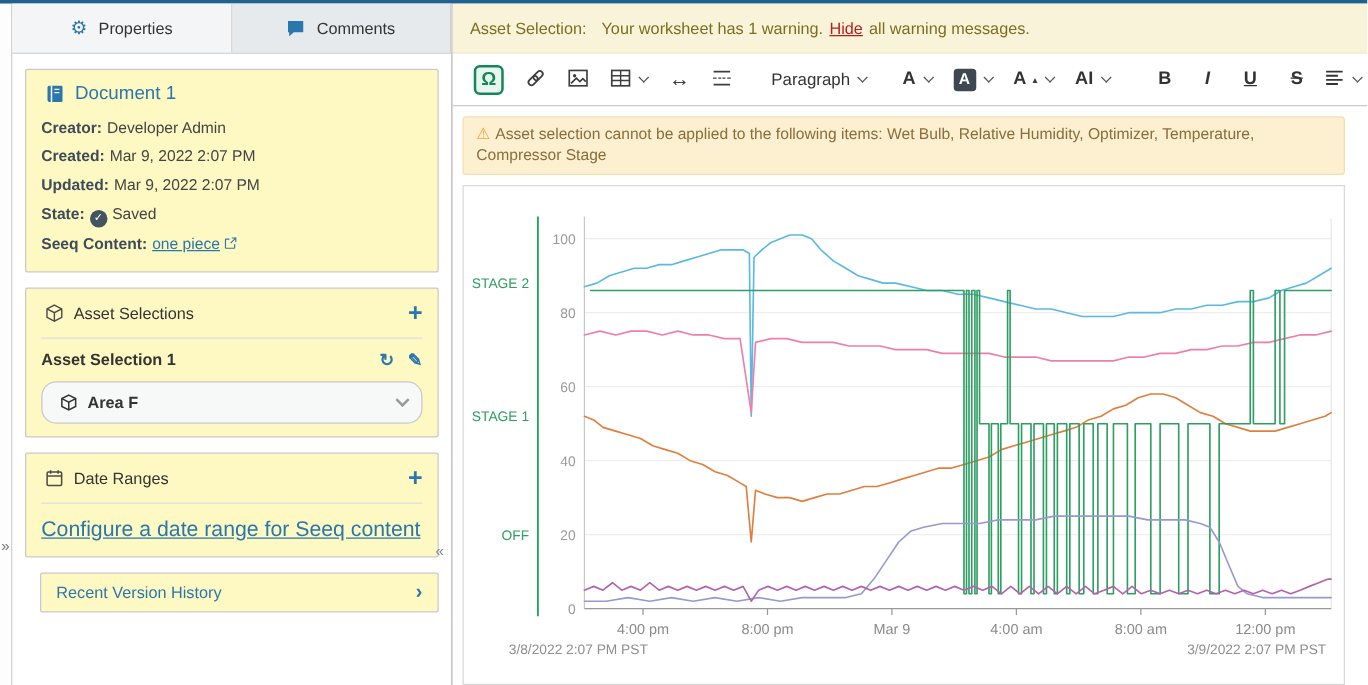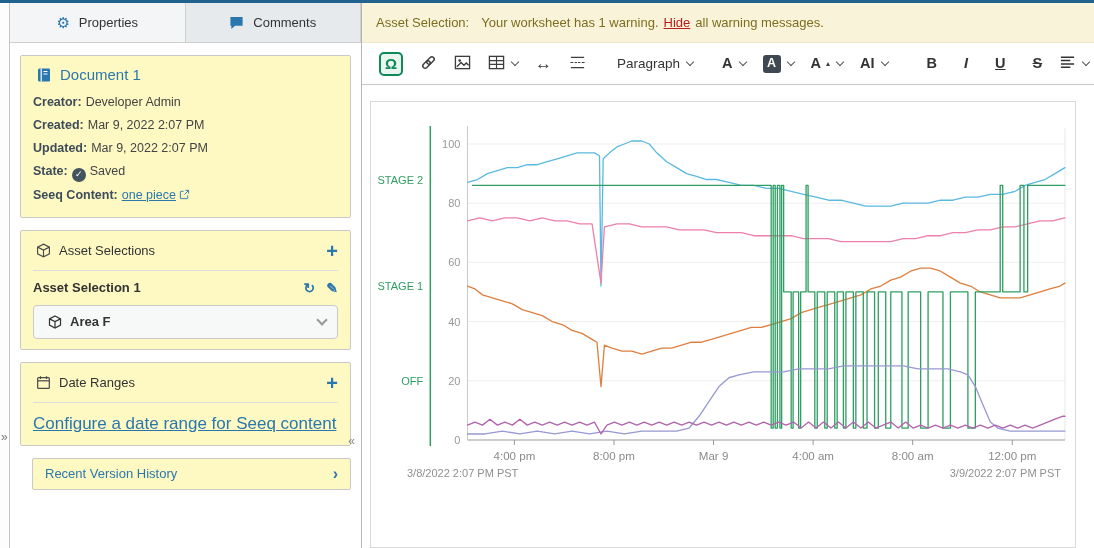--- a/index.html
+++ b/index.html
@@ -29,21 +29,21 @@
     font-size:9px; align-items:center; justify-content:center; margin-right:4px; vertical-align:-2px; }
   .link { color:#2a77ad; text-decoration:underline; cursor:pointer; }
   .italic { font-style:italic; }
   .ext-ic { margin-left:3px; vertical-align:-1px; display:inline-flex; }
   .card-header { display:flex; align-items:center; gap:8px; font-size:13px; color:#333;
     padding-bottom:9px; border-bottom:1px solid #ddd; margin-bottom:9px; }
   .plus { margin-left:auto; color:#2a77ad; font-size:20px; font-weight:bold; line-height:1; cursor:pointer; }
   .sel-row { display:flex; align-items:center; font-size:13px; font-weight:bold; color:#333; margin-bottom:9px; }
   .sel-icons { margin-left:auto; display:flex; gap:11px; color:#2a77ad; font-size:14px; }
   .sel-icons span { cursor:pointer; }
-  .dropdown { display:flex; align-items:center; gap:8px; border:1px solid #c9c9c9; border-radius:4px;
+  .dropdown { display:flex; align-items:center; gap:8px; border:1px solid #c9c9c9; border-radius:12px;
     background:#f7f8f8; height:34px; padding:0 11px; font-weight:bold; cursor:pointer; }
   .dd-chev { margin-left:auto; width:8px; height:8px; border-right:2px solid #999; border-bottom:2px solid #999;
     transform:rotate(45deg); margin-top:-4px; }
   .dr-link-row { font-size:17px; padding:2px 0 1px; }
   .vh { display:flex; align-items:center; padding:7px 12px; cursor:pointer;margin-left:12px; }
   .vh-label { color:#2a77ad; font-size:13px; }
   .vh-chev { margin-left:auto; color:#2a77ad; font-weight:bold; font-size:16px; line-height:1; }
   .mid-handle { position:absolute; right:6px; bottom:100px; color:#888; font-size:12px; cursor:pointer; }
 
   
@@ -274,20 +274,23 @@
       </span>
       <span class="tbtn align-grp">
         <span><svg width="17" height="17" viewBox="0 0 18 18">
               <path d="M2 3.5h14M2 7h10M2 10.5h14M2 14h10" stroke="#333" stroke-width="1.6"></path>
             </svg></span>
         <span class="chev"></span>
       </span>
     </div>
 
     <div class="content">
+      <div class="warn-box">
+        <span class="warn-tri">⚠</span><span>Asset selection cannot be applied to the following items: Wet Bulb, Relative Humidity, Optimizer, Temperature, Compressor Stage</span>
+      </div>
       <div class="chart-card">
         <svg id="chart-svg" viewBox="0 0 692 354" preserveAspectRatio="xMinYMin meet">
             <text x="85" y="334" text-anchor="end" fill="#999" font-size="11">0</text>
             <line x1="92" y1="271.15384615384613" x2="686" y2="271.15384615384613" stroke="#eeeeee" stroke-width="1"></line>
             <text x="85" y="275.15384615384613" text-anchor="end" fill="#999" font-size="11">20</text>
             <line x1="92" y1="212.30769230769232" x2="686" y2="212.30769230769232" stroke="#eeeeee" stroke-width="1"></line>
             <text x="85" y="216.30769230769232" text-anchor="end" fill="#999" font-size="11">40</text>
             <line x1="92" y1="153.46153846153848" x2="686" y2="153.46153846153848" stroke="#eeeeee" stroke-width="1"></line>
             <text x="85" y="157.46153846153848" text-anchor="end" fill="#999" font-size="11">60</text>
             <line x1="92" y1="94.61538461538461" x2="686" y2="94.61538461538461" stroke="#eeeeee" stroke-width="1"></line>

